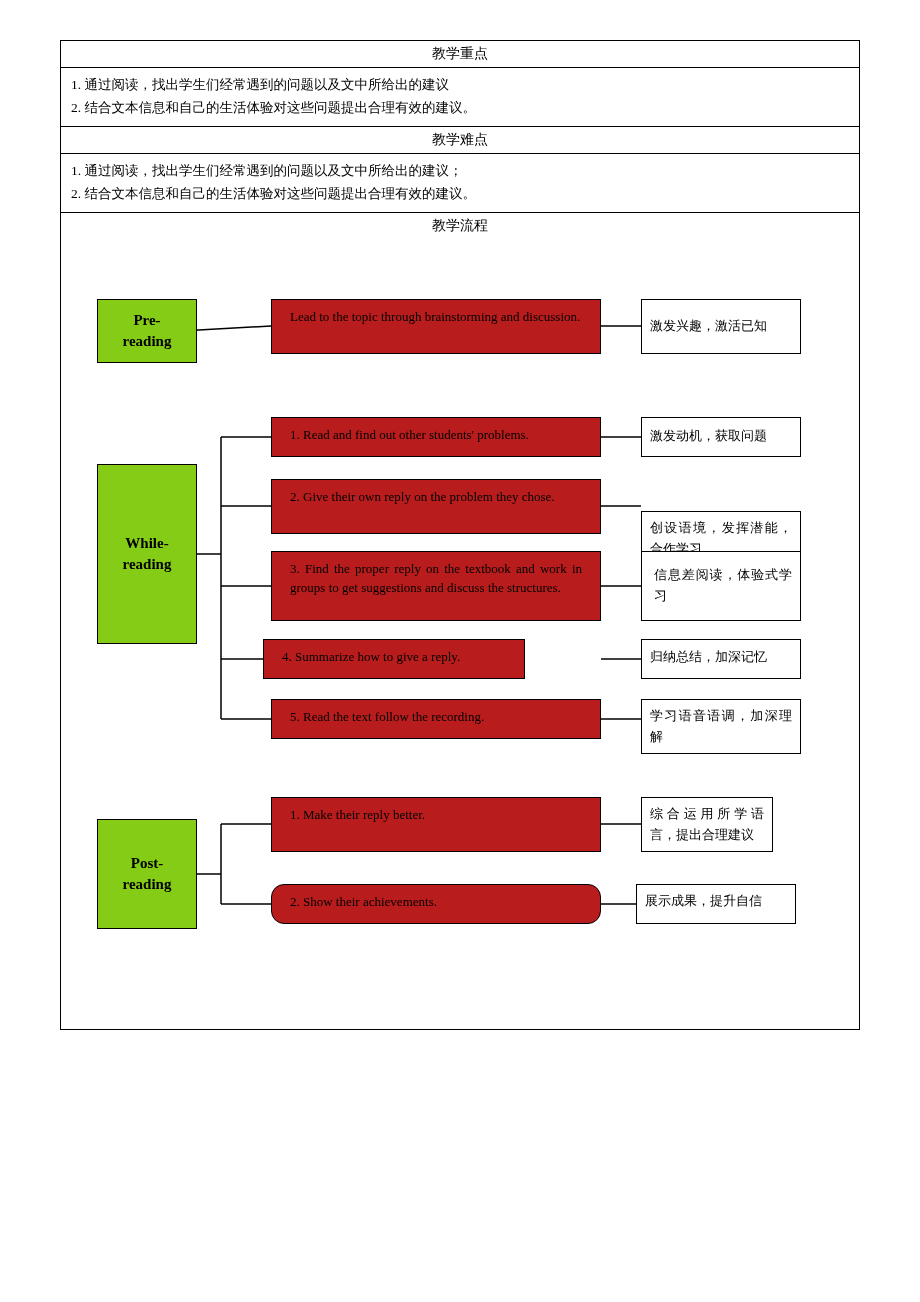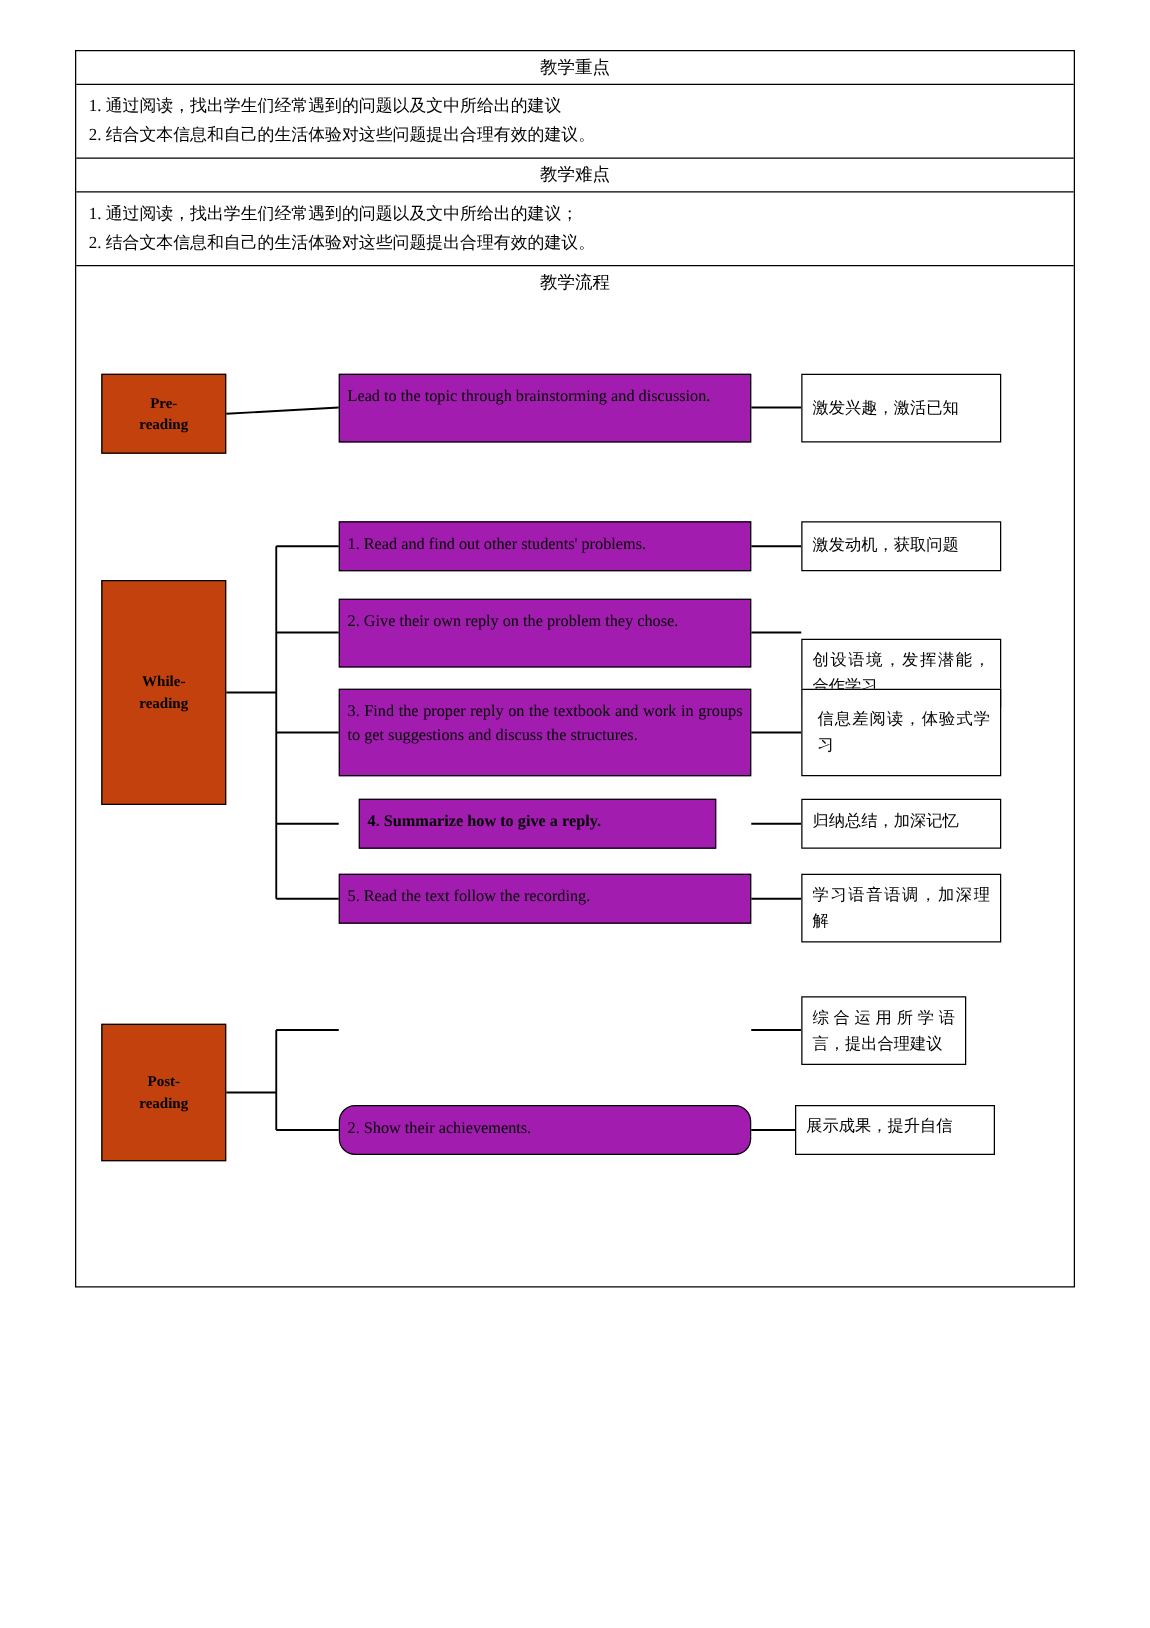--- a/index.html
+++ b/index.html
@@ -50,39 +50,40 @@
 
     .flow-diagram {
       position: relative;
       width: 100%;
       min-height: 720px;
     }
 
     
     .stage-box {
       position: absolute;
-      background: #c2410c;
+      background: #84cc16;
       border: 1.5px solid #000;
       text-align: center;
       font-weight: bold;
-      font-size: 12px;
+      font-size: 15px;
       display: flex;
       align-items: center;
       justify-content: center;
       width: 100px;
       padding: 8px;
       line-height: 1.4;
+      margin-left: 16px;
     }
 
     
     .activity-box {
       position: absolute;
       border: 1px solid #000;
-      background: #a21caf;
-      padding: 7px 6px;
+      background: #b91c1c;
+      padding: 7px 18px;
       font-size: 13px;
       line-height: 1.5;
       text-align: justify;
     }
 
     
     .note-box {
       position: absolute;
       border: 1px solid #000;
       background: #fff;
@@ -185,38 +186,41 @@
         <span>创设语境，发挥潜能，合作学习</span>
       </div>
 
       <div class="activity-box" style="left:200px; top:282px; width:330px; min-height:70px;">
         <span>3. Find the proper reply on the textbook and work in groups to get suggestions and discuss the structures.</span>
       </div>
       <div class="note-box" style="left:570px; top:282px; width:160px; min-height:70px; display:flex; align-items:center;padding-left:12px;">
         <span>信息差阅读，体验式学习</span>
       </div>
 
-      <div class="activity-box" style="left:216px; top:370px; width:286px; min-height:40px;font-weight:bold;">
+      <div class="activity-box" style="left:192px; top:370px; width:262px; min-height:40px;">
         <span>4. Summarize how to give a reply.</span>
       </div>
       <div class="note-box" style="left:570px; top:370px; width:160px; min-height:40px; display:flex; align-items:center;font-family:Liberation Mono, monospace;">
         <span>归纳总结，加深记忆</span>
       </div>
 
       <div class="activity-box" style="left:200px; top:430px; width:330px; min-height:40px;">
         <span>5. Read the text follow the recording.</span>
       </div>
       <div class="note-box" style="left:570px; top:430px; width:160px; min-height:40px; display:flex; align-items:center;">
         <span>学习语音语调，加深理解</span>
       </div>
 
       <div class="stage-box" style="left:10px; top:550px; height:110px; width:100px;">
         <span>Post-<br>reading</span>
       </div>
 
+      <div class="activity-box" style="left:200px; top:528px; width:330px; min-height:55px;">
+        <span>1. Make their reply better.</span>
+      </div>
       <div class="note-box" style="left:570px; top:528px; width:132px; min-height:55px; display:flex; align-items:flex-start;">
         <span>综合运用所学语言，提出合理建议</span>
       </div>
 
       <div class="activity-box" style="left:200px; top:615px; width:330px; min-height:40px;border-radius:13px;">
         <span>2. Show their achievements.</span>
       </div>
       <div class="note-box" style="left:565px; top:615px; width:160px; min-height:40px; display:flex; ">
         <span>展示成果，提升自信</span>
       </div>

